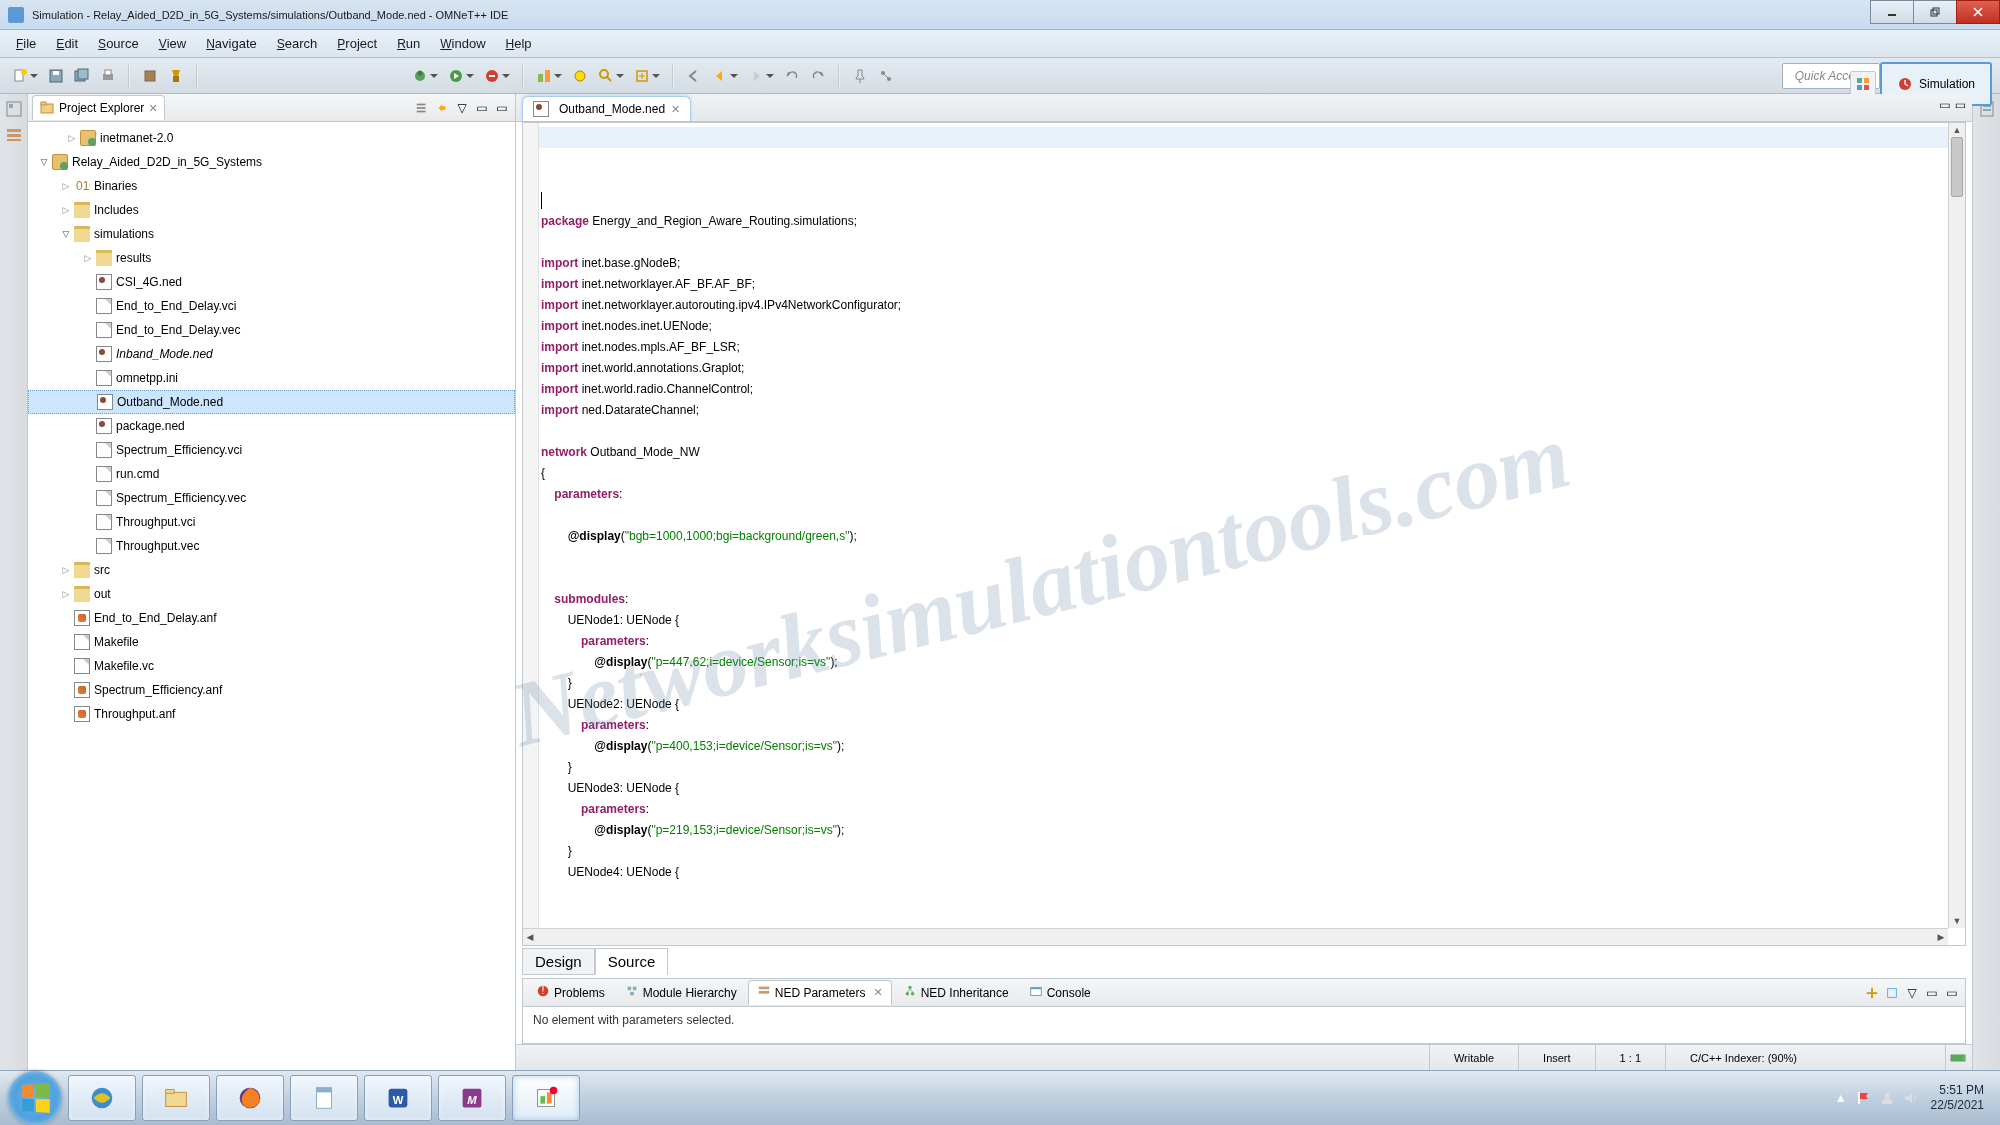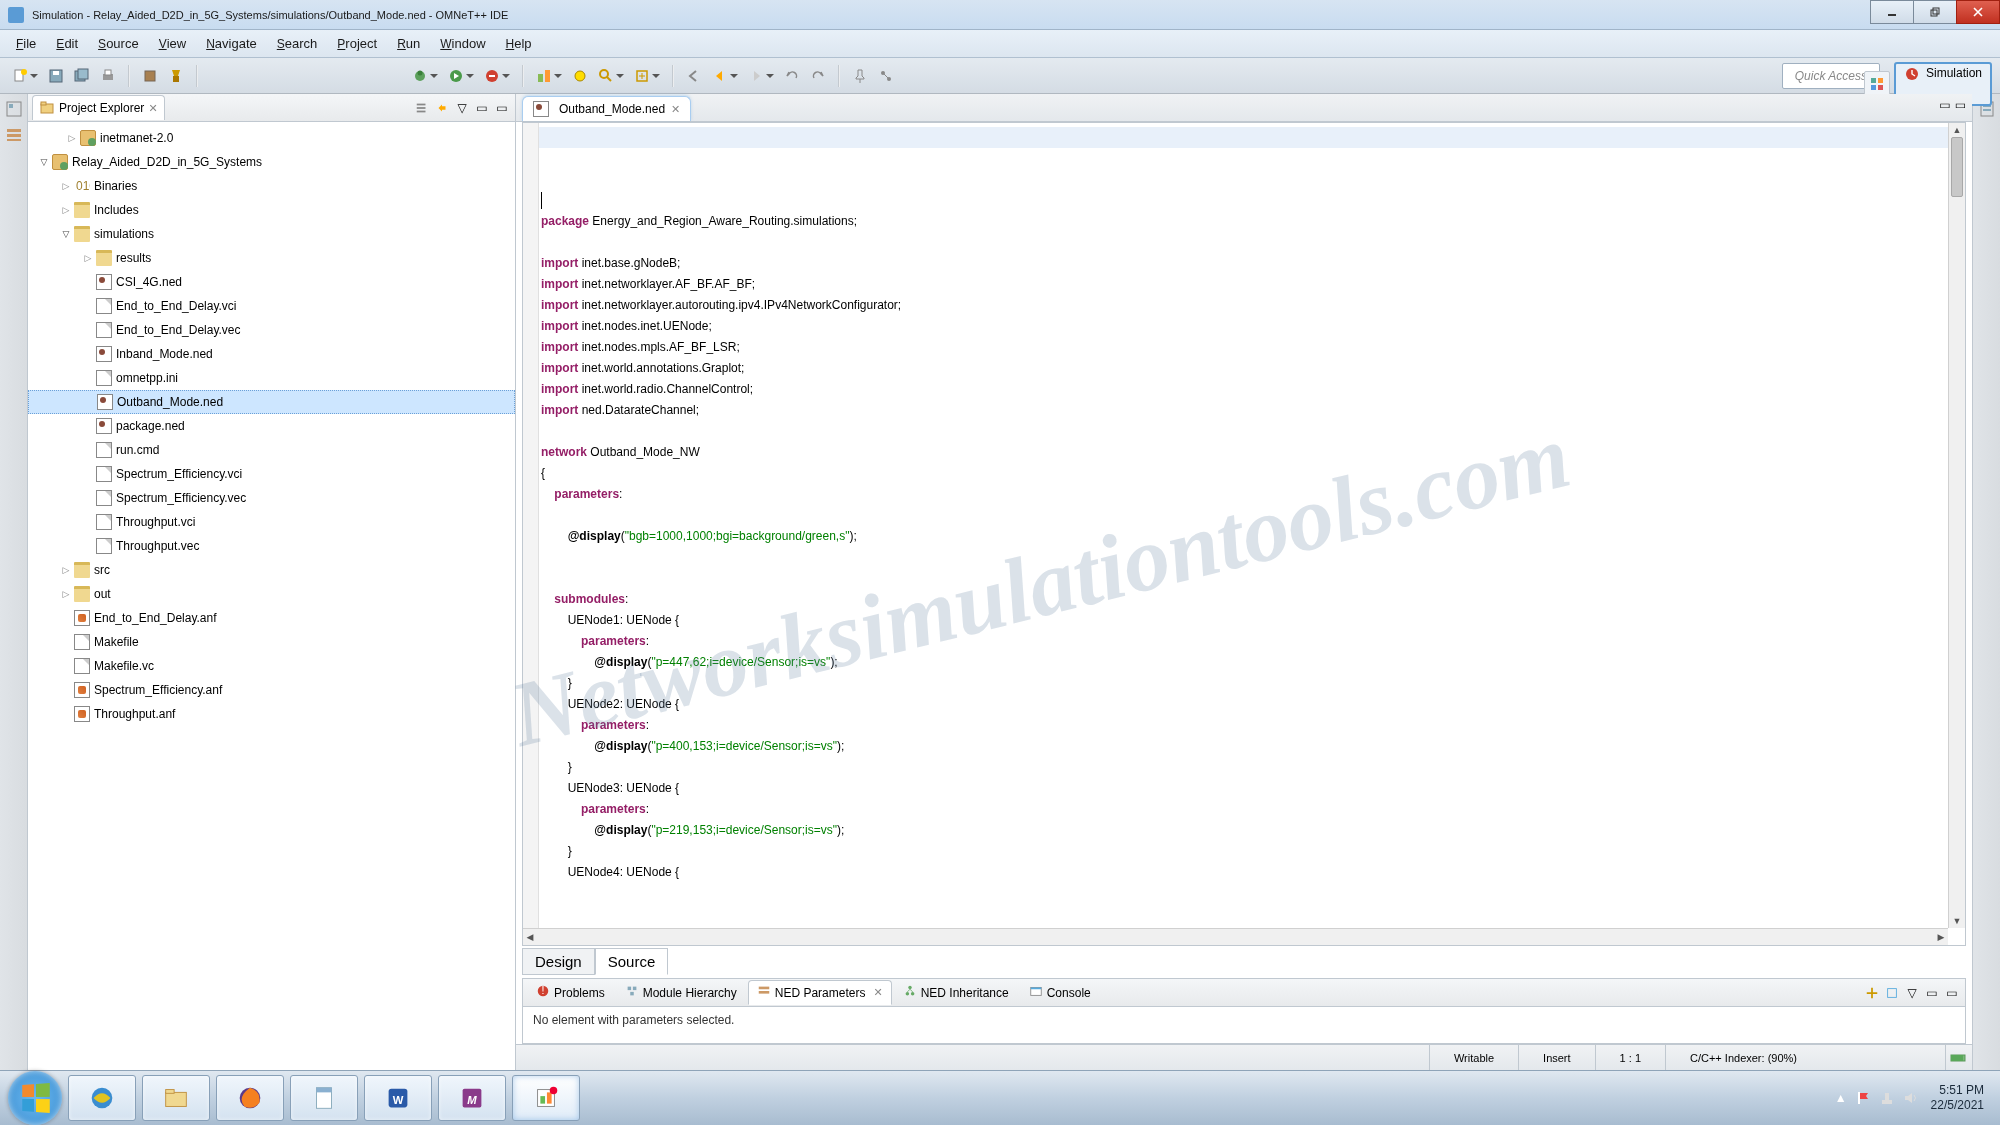--- a/index.html
+++ b/index.html
@@ -21,21 +21,21 @@
 
 
 .toolbar { height:36px; background:linear-gradient(#e4eaf0,#d4dce4); border-bottom:1px solid #b0b8c0; display:flex; align-items:center; padding:0 8px; gap:2px; position:relative; }
 .tbtn { width:24px; height:24px; display:flex; align-items:center; justify-content:center; cursor:pointer; border-radius:2px; position:relative; }
 .tbtn.dd::after { content:""; position:absolute; right:-6px; top:50%; margin-top:-2px; border:4px solid transparent; border-top:4px solid #555; }
 .tbtn.dd { margin-right:10px; }
 .tsep { width:2px; height:22px; background:linear-gradient(to right,#b0b8c0,#fff); margin:0 6px; }
 .quick-access { position:absolute; right:120px; top:5px; height:26px; background:#fff; border:1px solid #a0b0c0; border-radius:2px; padding:2px 12px; color:#888; font-style:italic; display:flex; align-items:center; }
 .persp { position:absolute; right:8px; top:4px; display:flex; align-items:center; gap:4px; }
 .persp-icon { width:26px; height:26px; border:1px solid #c0c8d0; background:#f0f4f8; display:flex; align-items:center; justify-content:center; cursor:pointer; border-radius:2px; }
-.persp-sim { display:flex; align-items:flex-start; gap:6px; height:44px; padding:2px 8px; border:2px solid #5a9bd5; border-radius:3px; background:#e8f0f8; cursor:pointer; }
+.persp-sim { display:flex; align-items:center; gap:6px; height:44px; padding:2px 15px; border:2px solid #5a9bd5; border-radius:3px; background:#e8f0f8; cursor:pointer; }
 
 
 .mainarea { display:flex; height:calc(100% - 30px - 28px - 36px - 55px); }
 .leftstrip { width:28px; background:linear-gradient(to right,#e0e4e8,#d8dce0); border-right:1px solid #c0c8d0; display:flex; flex-direction:column; align-items:center; padding-top:6px; gap:8px; }
 .leftstrip .sicon { width:18px; height:18px; cursor:pointer; }
 
 
 .explorer { width:488px; border-right:1px solid #c0c8d0; display:flex; flex-direction:column; background:#fff; }
 .panel-tabs { height:28px; display:flex; align-items:center; background:linear-gradient(#f4f6f8,#e8eaec); border-bottom:1px solid #c0c8d0; padding:0 4px; gap:6px; position:relative; }
 .ptab { display:flex; align-items:center; gap:4px; padding:4px 6px; background:#fff; border:1px solid #c0c8d0; border-bottom:none; border-radius:4px 4px 0 0; font-size:12px; }
@@ -379,21 +379,21 @@
         <div class="trow" style="padding-left: 54px;">
           <span class="twist "></span>
           <span class="ticon fgeneric"></span>
           <span>End_to_End_Delay.vci</span>
         </div>
         <div class="trow" style="padding-left: 54px;">
           <span class="twist "></span>
           <span class="ticon fgeneric"></span>
           <span>End_to_End_Delay.vec</span>
         </div>
-        <div class="trow" style="padding-left: 54px;">
+        <div class="trow" style="padding-left: 54px; font-style: italic;">
           <span class="twist "></span>
           <span class="ticon fned"></span>
           <span>Inband_Mode.ned</span>
         </div>
         <div class="trow" style="padding-left: 54px;">
           <span class="twist "></span>
           <span class="ticon fgeneric"></span>
           <span>omnetpp.ini</span>
         </div>
         <div class="trow selected" style="padding-left: 54px;">
@@ -402,26 +402,26 @@
           <span>Outband_Mode.ned</span>
         </div>
         <div class="trow" style="padding-left: 54px;">
           <span class="twist "></span>
           <span class="ticon fned"></span>
           <span>package.ned</span>
         </div>
         <div class="trow" style="padding-left: 54px;">
           <span class="twist "></span>
           <span class="ticon fgeneric"></span>
+          <span>Spectrum_Efficiency.vci</span>
+        </div>
+        <div class="trow" style="padding-left: 54px;">
+          <span class="twist "></span>
+          <span class="ticon fgeneric"></span>
           <span>run.cmd</span>
-        </div>
-        <div class="trow" style="padding-left: 54px;">
-          <span class="twist "></span>
-          <span class="ticon fgeneric"></span>
-          <span>Spectrum_Efficiency.vci</span>
         </div>
         <div class="trow" style="padding-left: 54px;">
           <span class="twist "></span>
           <span class="ticon fgeneric"></span>
           <span>Spectrum_Efficiency.vec</span>
         </div>
         <div class="trow" style="padding-left: 54px;">
           <span class="twist "></span>
           <span class="ticon fgeneric"></span>
           <span>Throughput.vci</span>

